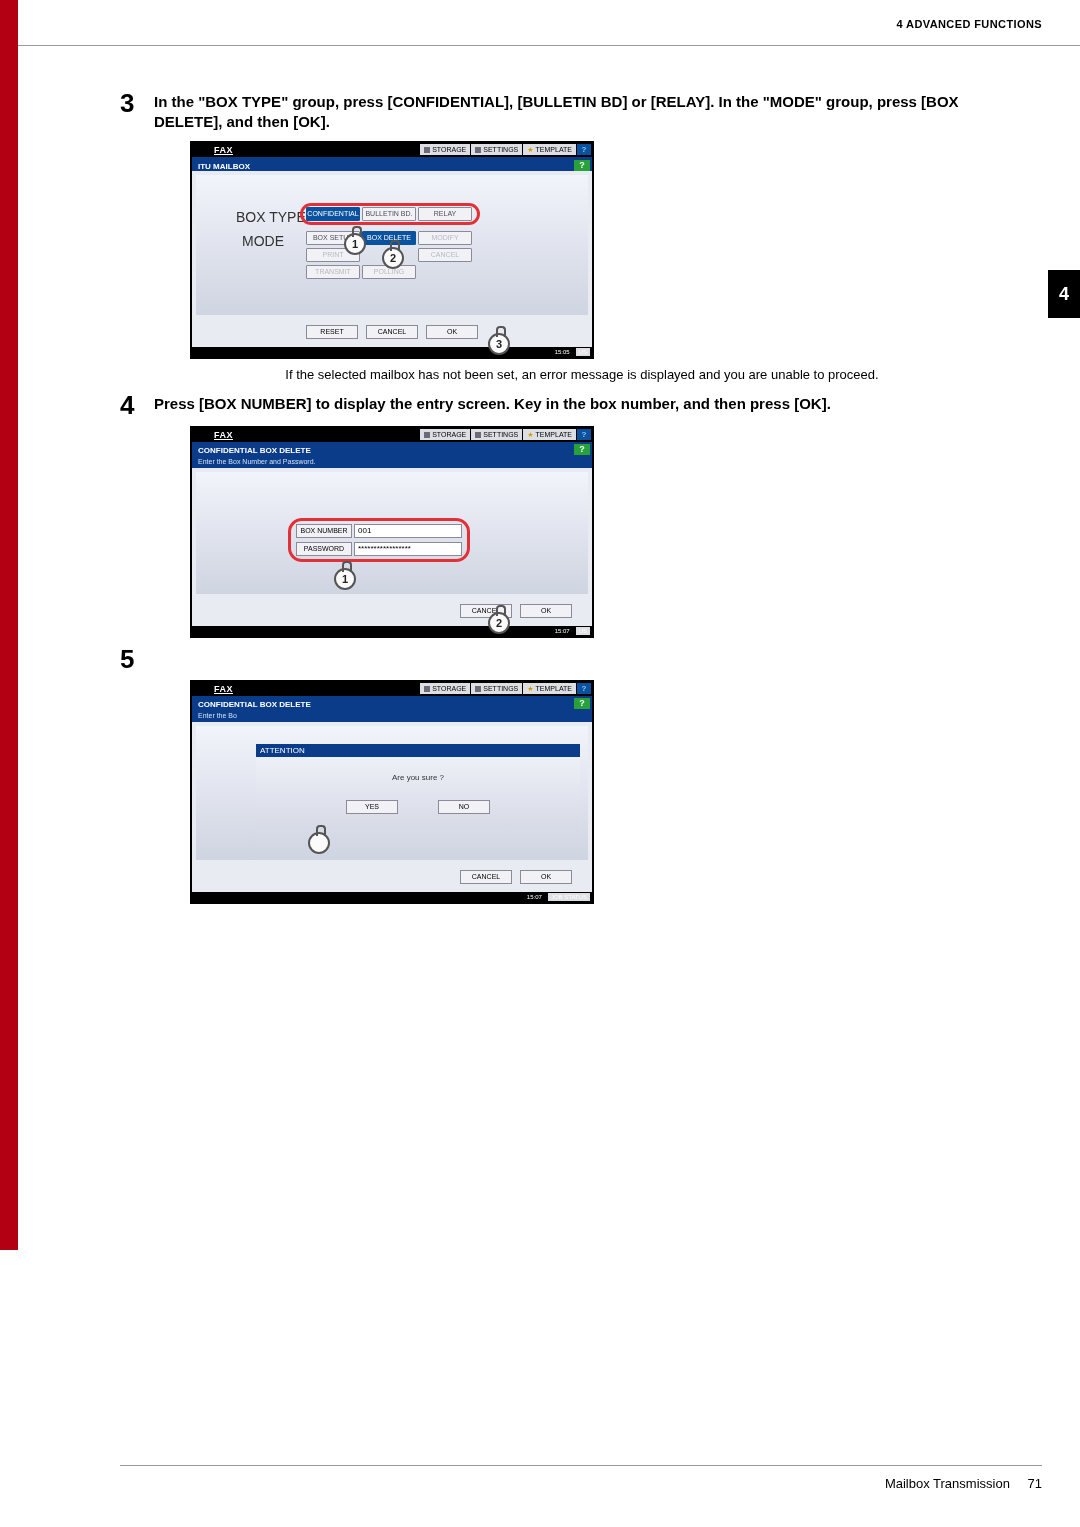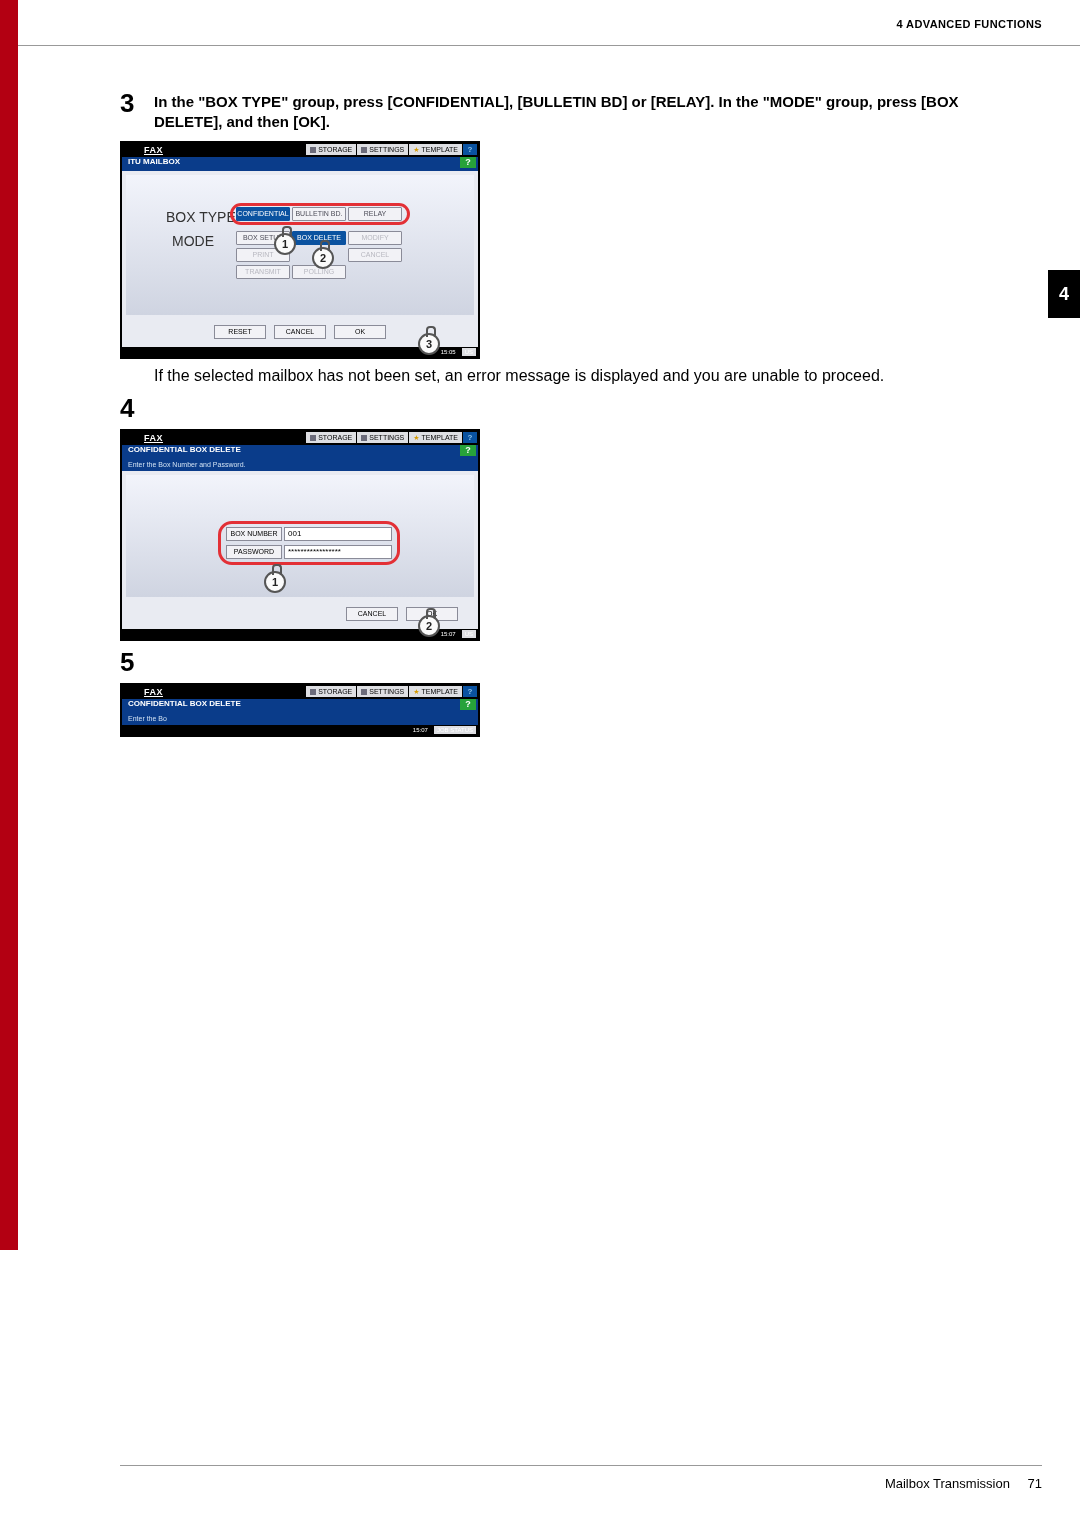--- a/index.html
+++ b/index.html
@@ -5,32 +5,32 @@
   * { box-sizing: border-box; margin: 0; padding: 0; }
   body { font-family: Arial, Helvetica, sans-serif; background: #fff; width: 1080px; height: 1527px; position: relative; }
   .red-bar { position: absolute; left: 0; top: 0; width: 18px; height: 1250px; background: #b30012; }
   .header { position: absolute; left: 18px; right: 0; top: 0; height: 46px; border-bottom: 1px solid #999; }
   .header-title { position: absolute; right: 38px; top: 18px; font-size: 11px; font-weight: bold; letter-spacing: 0.4px; }
   .side-tab { position: absolute; right: 0; top: 270px; width: 32px; height: 48px; background: #000; color: #fff; font-size: 18px; font-weight: bold; display: flex; align-items: center; justify-content: center; }
   .content { position: absolute; left: 120px; top: 90px; right: 70px; }
   .step-row { display: flex; align-items: flex-start; margin-bottom: 6px; }
   .step-num { font-size: 26px; font-weight: bold; width: 34px; flex-shrink: 0; line-height: 1; }
   .step-title { font-size: 15px; font-weight: bold; line-height: 1.35; padding-top: 2px; }
-  .step-note-first { font-size: 16px; margin-left: 34px; margin-bottom: 10px; }
-  .screenshot { display: block; margin-top: 8px; margin-bottom: 8px; border: 2px solid #000; width: 360px; position: relative; background: #000; font-size: 8px; }
+  .step-note-first { font-size: 13px; margin-left: 34px; margin-bottom: 10px; text-align: center; }
+  .screenshot { display: block; margin-left: 70px; margin-top: 8px; margin-bottom: 8px; border: 2px solid #000; width: 404px; position: relative; background: #000; font-size: 8px; }
 
   .scr-top { height: 14px; background: #000; display: flex; align-items: center; }
   .scr-fax-label { color: #fff; padding-left: 22px; font-size: 9px; font-weight: bold; letter-spacing: 0.5px; text-decoration: underline; }
   .scr-top-btns { margin-left: auto; display: flex; gap: 1px; padding-right: 1px; }
   .topbtn { background: #dedfe3; font-size: 7px; padding: 1px 4px; height: 11px; display:flex; align-items:center; gap:2px; }
   .help-top { width: 14px; height: 11px; background: #0a52a0; color:#8fc4e8; font-weight:bold; display:flex; align-items:center; justify-content:center; }
   .star-icon { color:#d49a00; }
   .box-small { width:6px; height:6px; background:#6b6b7a; }
 
-  .scr-sub { height: 14px; background: #0a3c8a; color:#fff; display:flex; align-items:flex-start; padding-left:6px; font-size:8px; font-weight:bold; }
+  .scr-sub { height: 14px; background: #0a3c8a; color:#fff; display:flex; align-items:flex-end; padding-left:6px; font-size:8px; font-weight:bold; }
   .scr-sub .hq { margin-left:auto; width:16px; height:11px; background:#27a23a; color:#fff; font-weight:bold; font-size:9px; display:flex; align-items:center; justify-content:center; margin-right:2px; }
 
   .scr-body { background:#e9ebf2; padding:4px; }
   .panel-grad { background: linear-gradient(#f2f4fb,#cfd4e1); padding: 30px 10px 16px 10px; position:relative; }
   .panel-grad2 { background: linear-gradient(#f2f4fb,#cfd4e1); padding: 20px 10px 8px 10px; position:relative; }
 
   .label-left { position:absolute; font-size:14px; color:#333; }
   .btn-grid { position:absolute; display:flex; gap:2px; }
   .sbtn { width:54px; height:14px; background:#f2f2f6; border:1px solid #8a8b98; font-size:7px; display:flex; align-items:center; justify-content:center; color:#4c4c58; border-radius:1px; }
   .sbtn.selected { background:#0a52a0; color:#fff; border-color:#0a52a0; }
@@ -135,20 +135,21 @@
     <div class="scr-footer">
       <div class="spacer"></div>
       <span class="footer-time">15:05</span>
       <span class="jobstatus">US</span>
     </div>
   </div>
   <div class="step-note-first">If the selected mailbox has not been set, an error message is displayed and you are unable to proceed.</div>
 
   <div class="step-row">
     <div class="step-num">4</div>
+    <div class="step-title">Press [BOX NUMBER] to display the entry screen. Key in the box number, and then press [OK].</div>
   </div>
   <div class="screenshot">
     <div class="scr-top">
       <span class="scr-fax-label">FAX</span>
       <div class="scr-top-btns">
         <div class="topbtn">
             <span class="box-small"></span>
             <span>STORAGE</span>
           </div>
         <div class="topbtn">
@@ -215,20 +216,37 @@
             <span>TEMPLATE</span>
           </div>
         <div class="help-top">?</div>
       </div>
     </div>
     <div class="scr-sub" style="height:13px;">
       <span>CONFIDENTIAL BOX DELETE</span>
       <div class="hq">?</div>
     </div>
     <div style="height:13px; background:#0a3c8a; color:#cfe0f2; font-size:7px; display:flex; align-items:center; padding-left:6px;">Enter the Bo</div>
+    <div class="scr-body">
+      <div class="panel-grad2" style="height:134px; position:relative;">
+        <div class="attention-bar">ATTENTION</div>
+        <div class="att-box">
+          <div class="q">Are you sure ?</div>
+          <div class="att-btns">
+            <div class="fbtn">YES</div>
+            <div class="fbtn">NO</div>
+          </div>
+        </div>
+        <div class="marker-circ" style="left:112px; top:106px;"></div>
+      </div>
+      <div class="bottom-row" style="justify-content:flex-end; padding-right:16px;">
+        <div class="fbtn">CANCEL</div>
+        <div class="fbtn">OK</div>
+      </div>
+    </div>
     <div class="scr-footer">
       <div class="spacer"></div>
       <span class="footer-time">15:07</span>
       <span class="jobstatus">JOB STATUS</span>
     </div>
   </div>
 
 </div>
 
 <div class="pg-footer">

